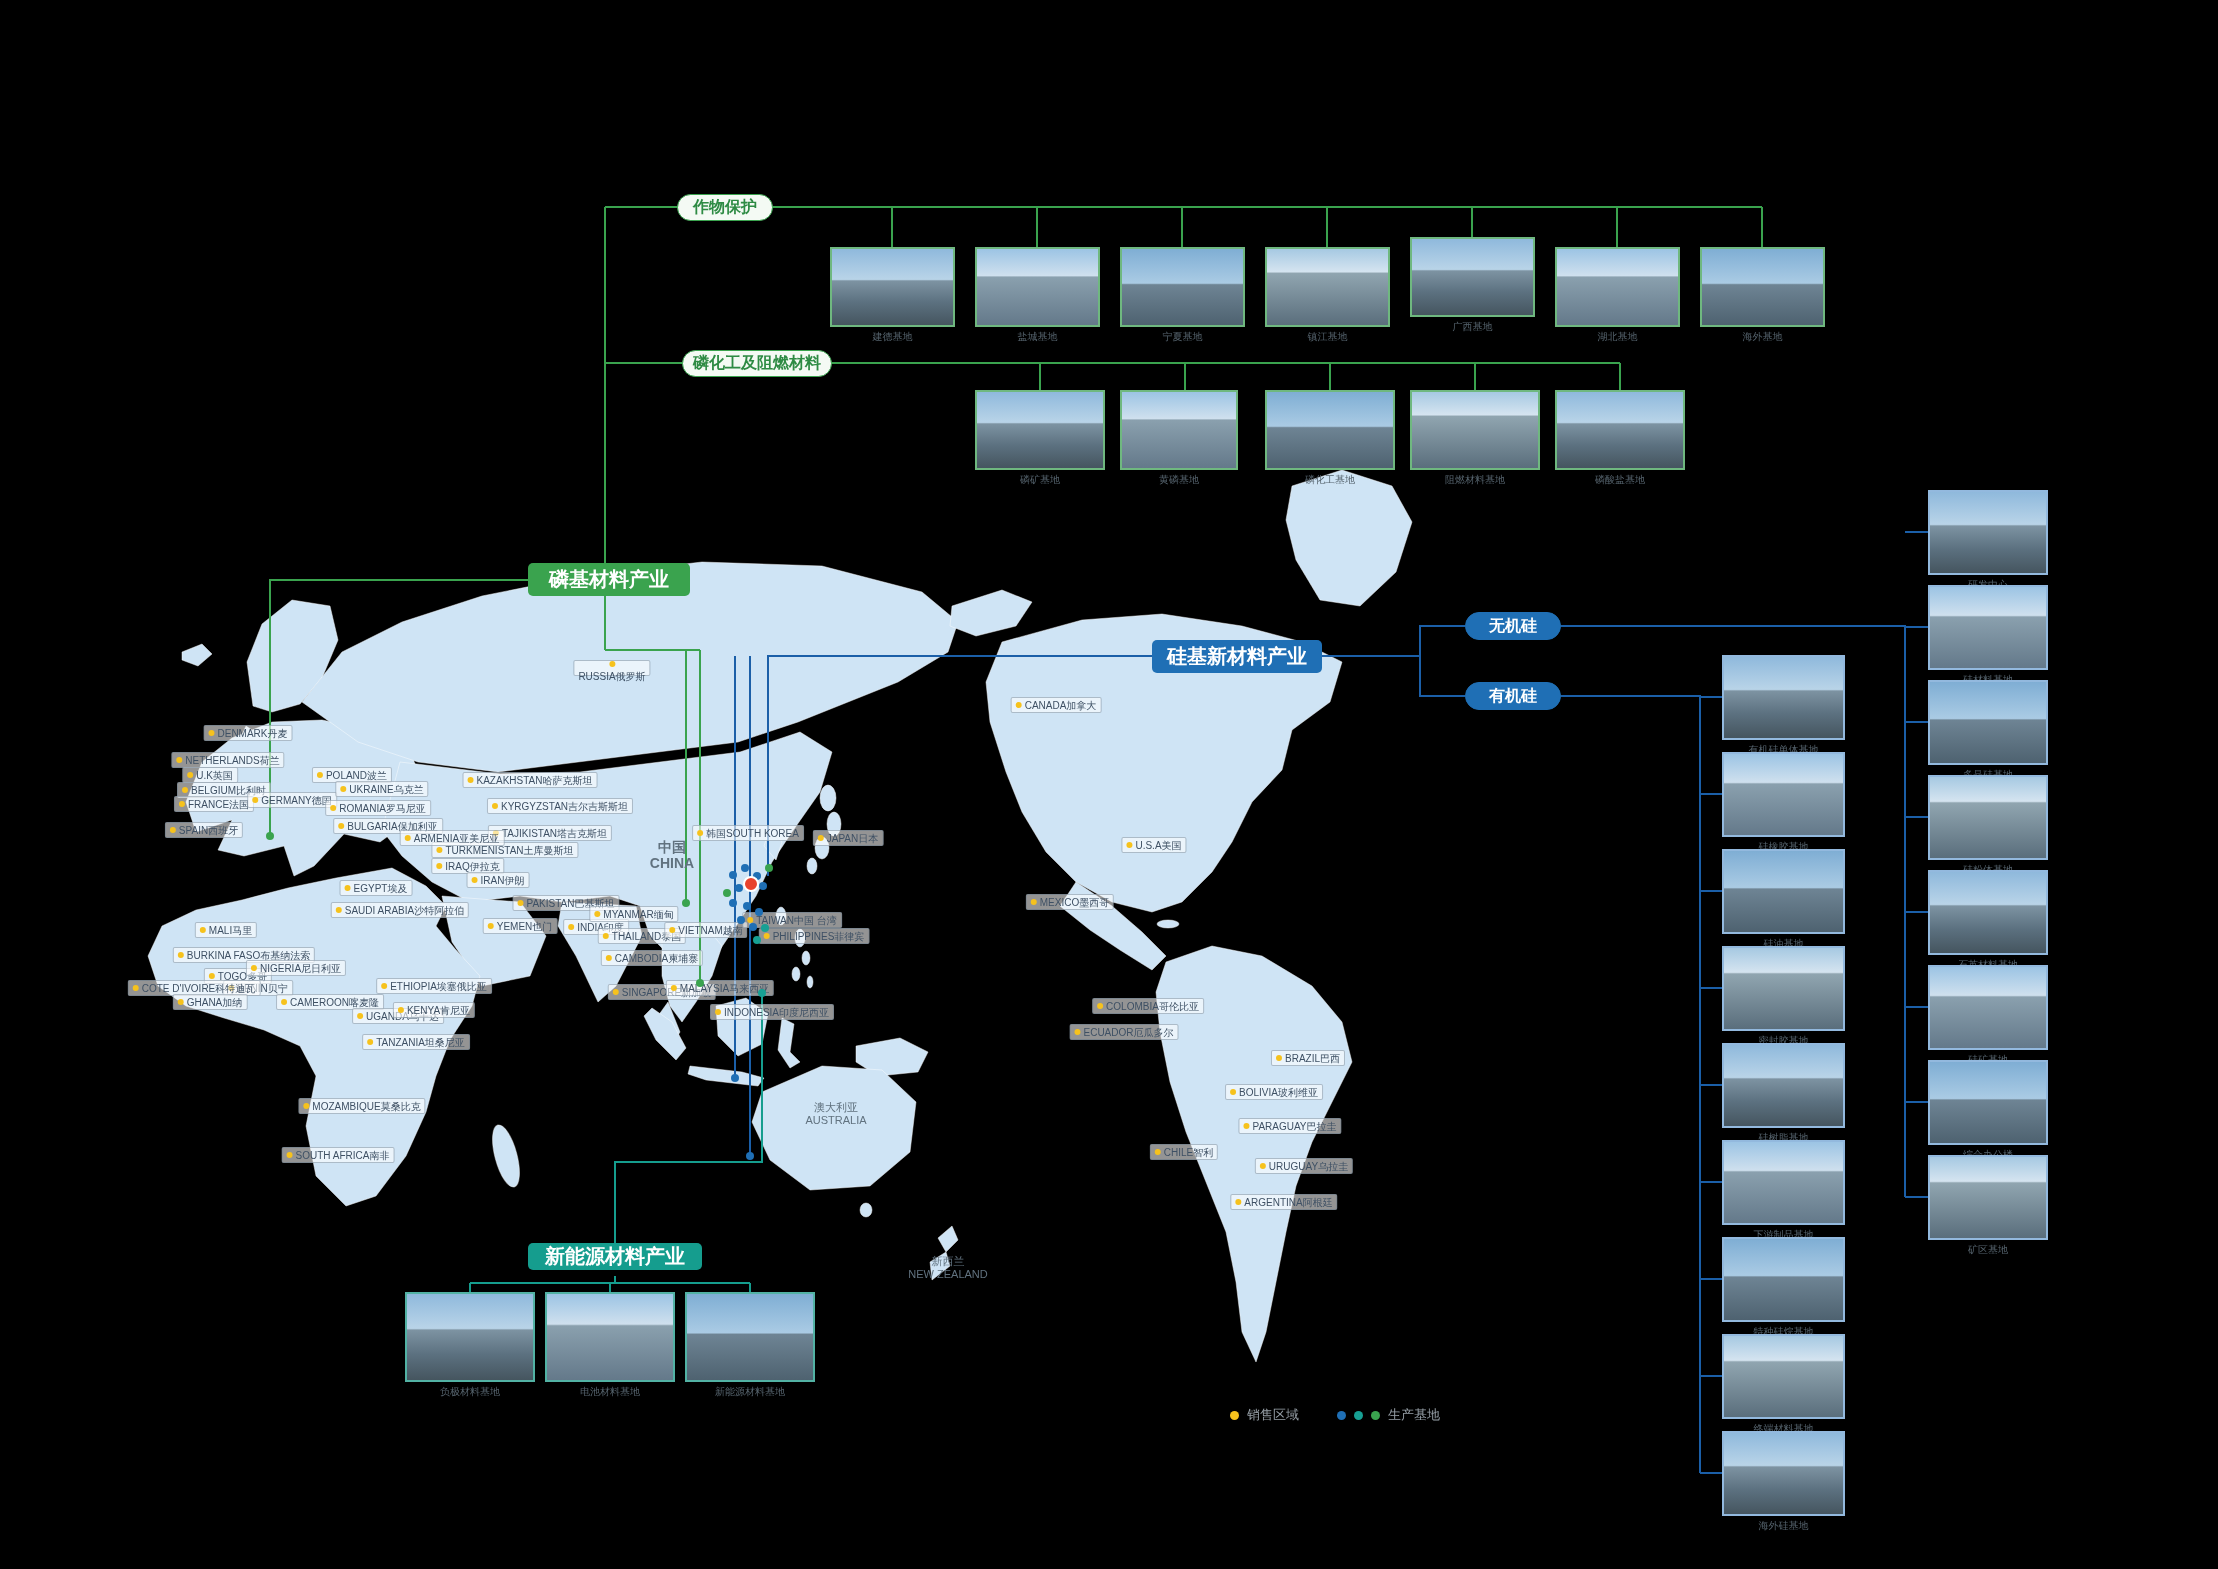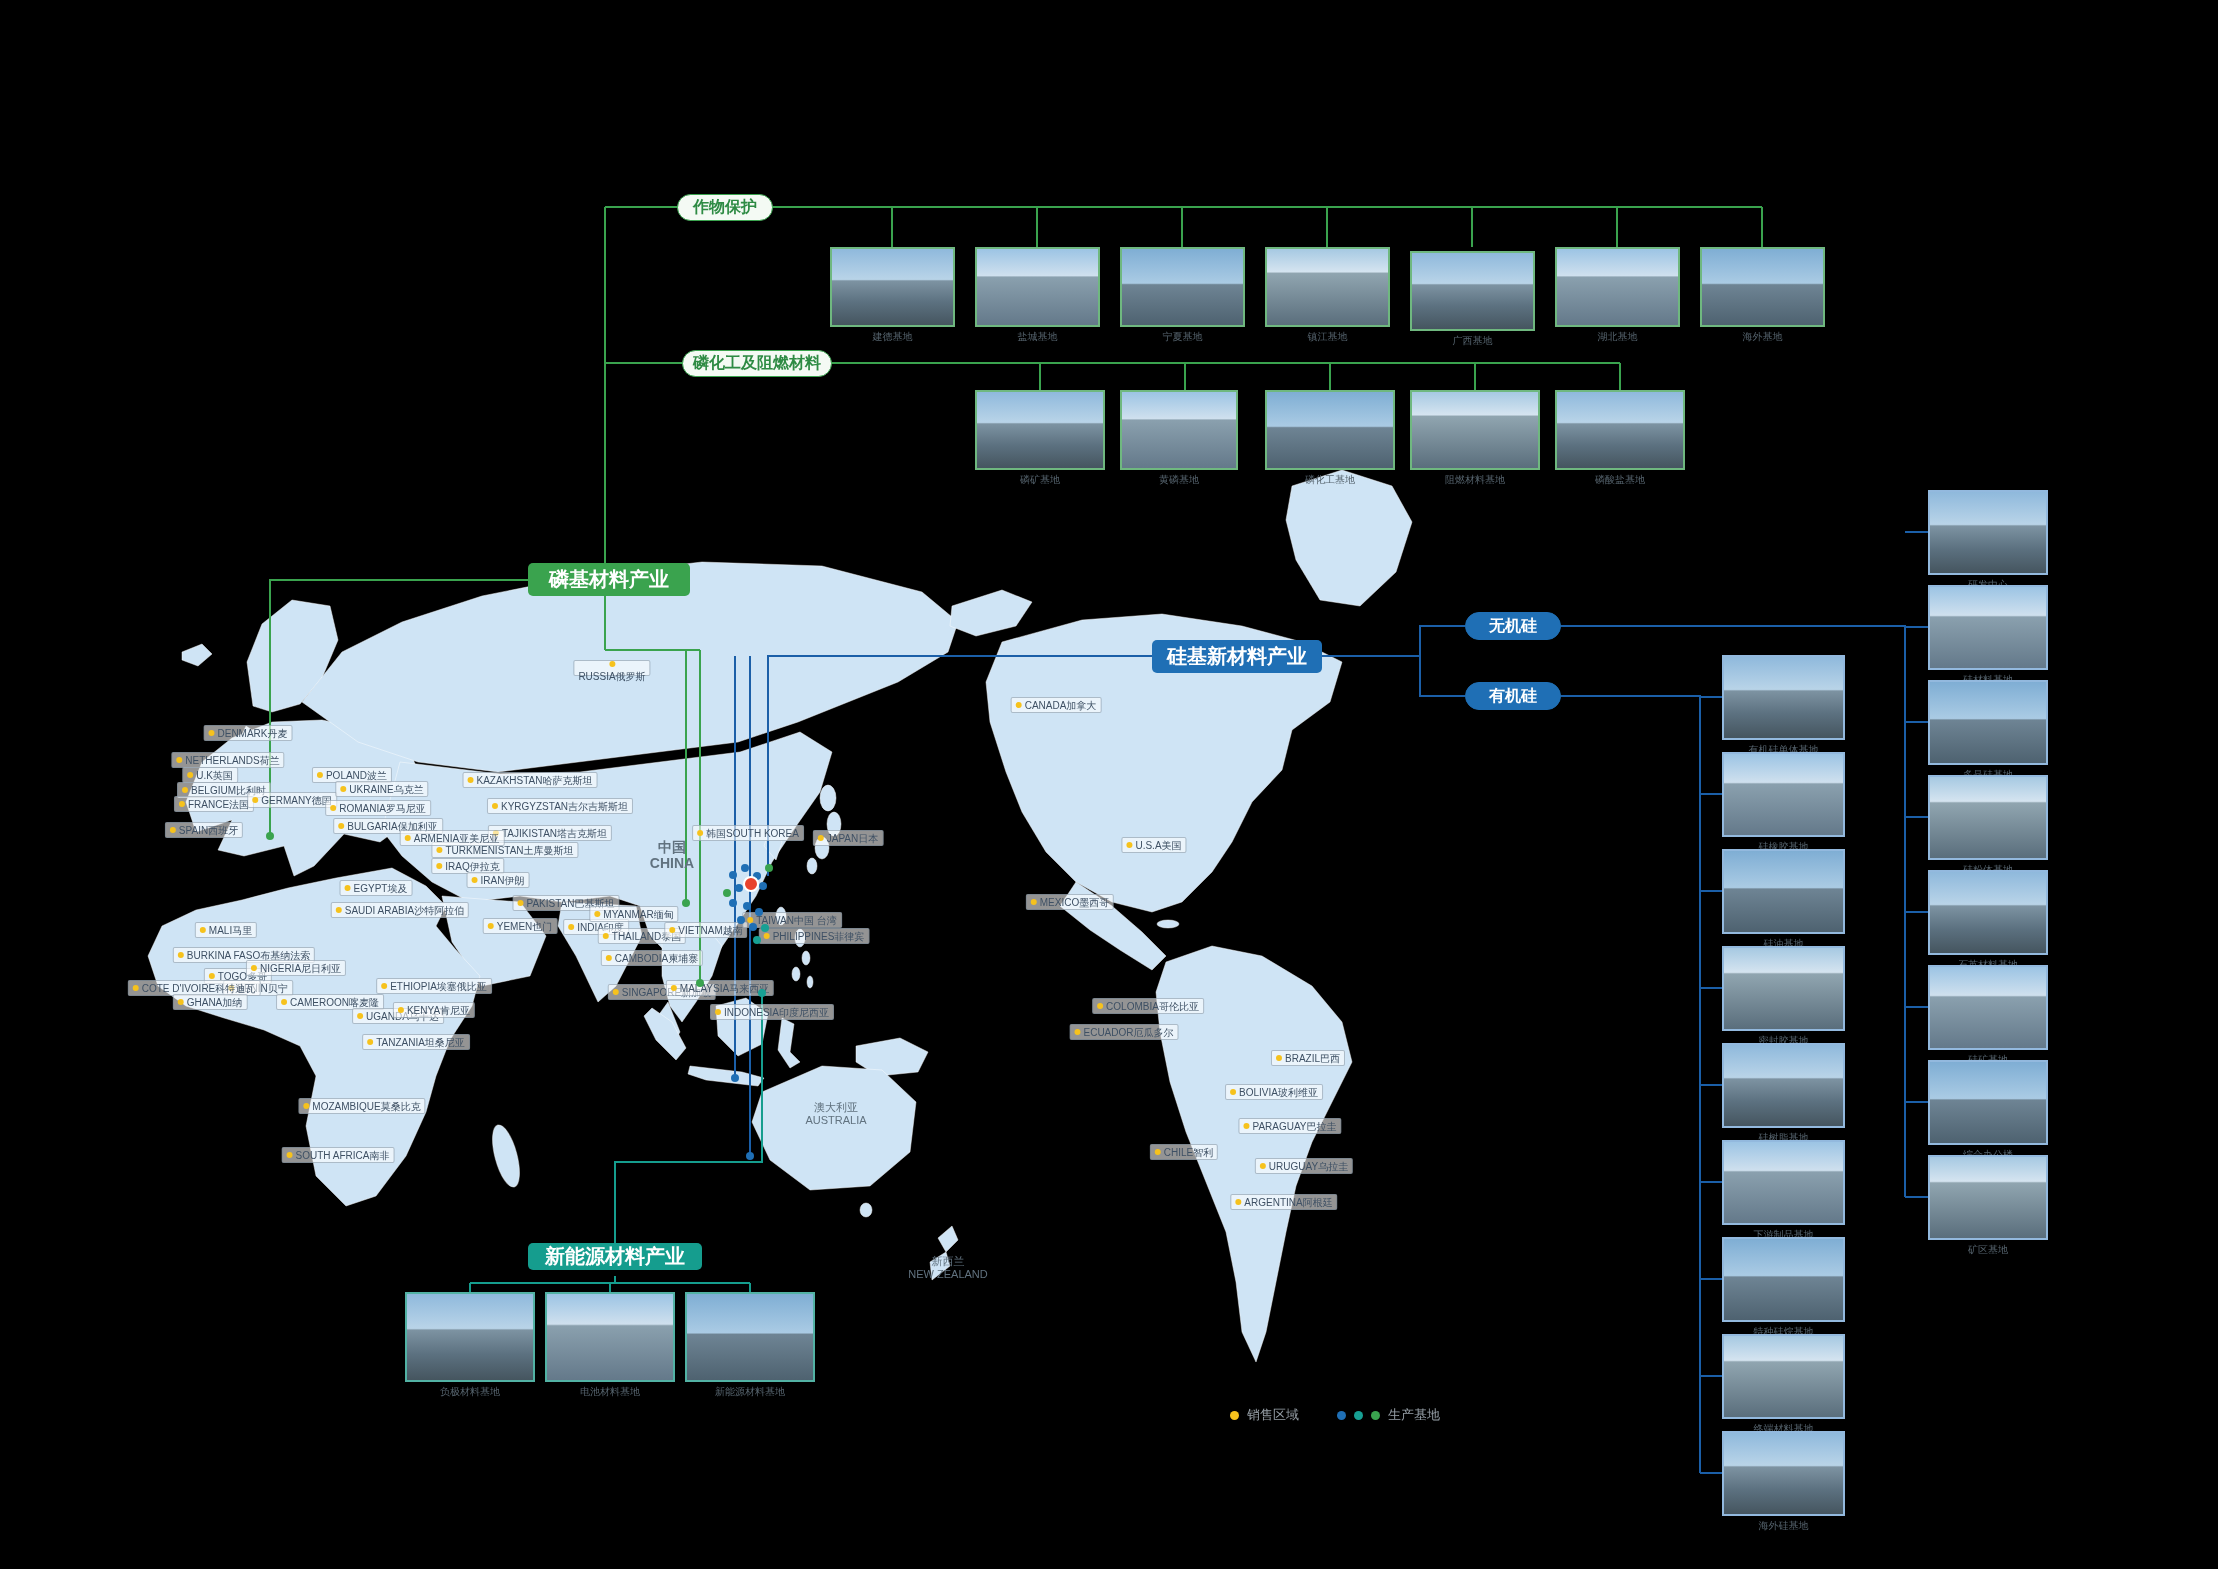--- a/index.html
+++ b/index.html
@@ -428,21 +428,21 @@
       <div class="caption">盐城基地</div>
     </div>
     <div class="photo-wrap" style="left: 1120px; top: 247px; width: 125px;">
       <div class="photo greenb g2" style="height: 80px;"></div>
       <div class="caption">宁夏基地</div>
     </div>
     <div class="photo-wrap" style="left: 1265px; top: 247px; width: 125px;">
       <div class="photo greenb g3" style="height: 80px;"></div>
       <div class="caption">镇江基地</div>
     </div>
-    <div class="photo-wrap" style="left: 1410px; top: 251px; width: 125px;">
+    <div class="photo-wrap" style="left: 1410px; top: 237px; width: 125px;">
       <div class="photo greenb g0" style="height: 80px;"></div>
       <div class="caption">广西基地</div>
     </div>
     <div class="photo-wrap" style="left: 1555px; top: 247px; width: 125px;">
       <div class="photo greenb g1" style="height: 80px;"></div>
       <div class="caption">湖北基地</div>
     </div>
     <div class="photo-wrap" style="left: 1700px; top: 247px; width: 125px;">
       <div class="photo greenb g2" style="height: 80px;"></div>
       <div class="caption">海外基地</div>

